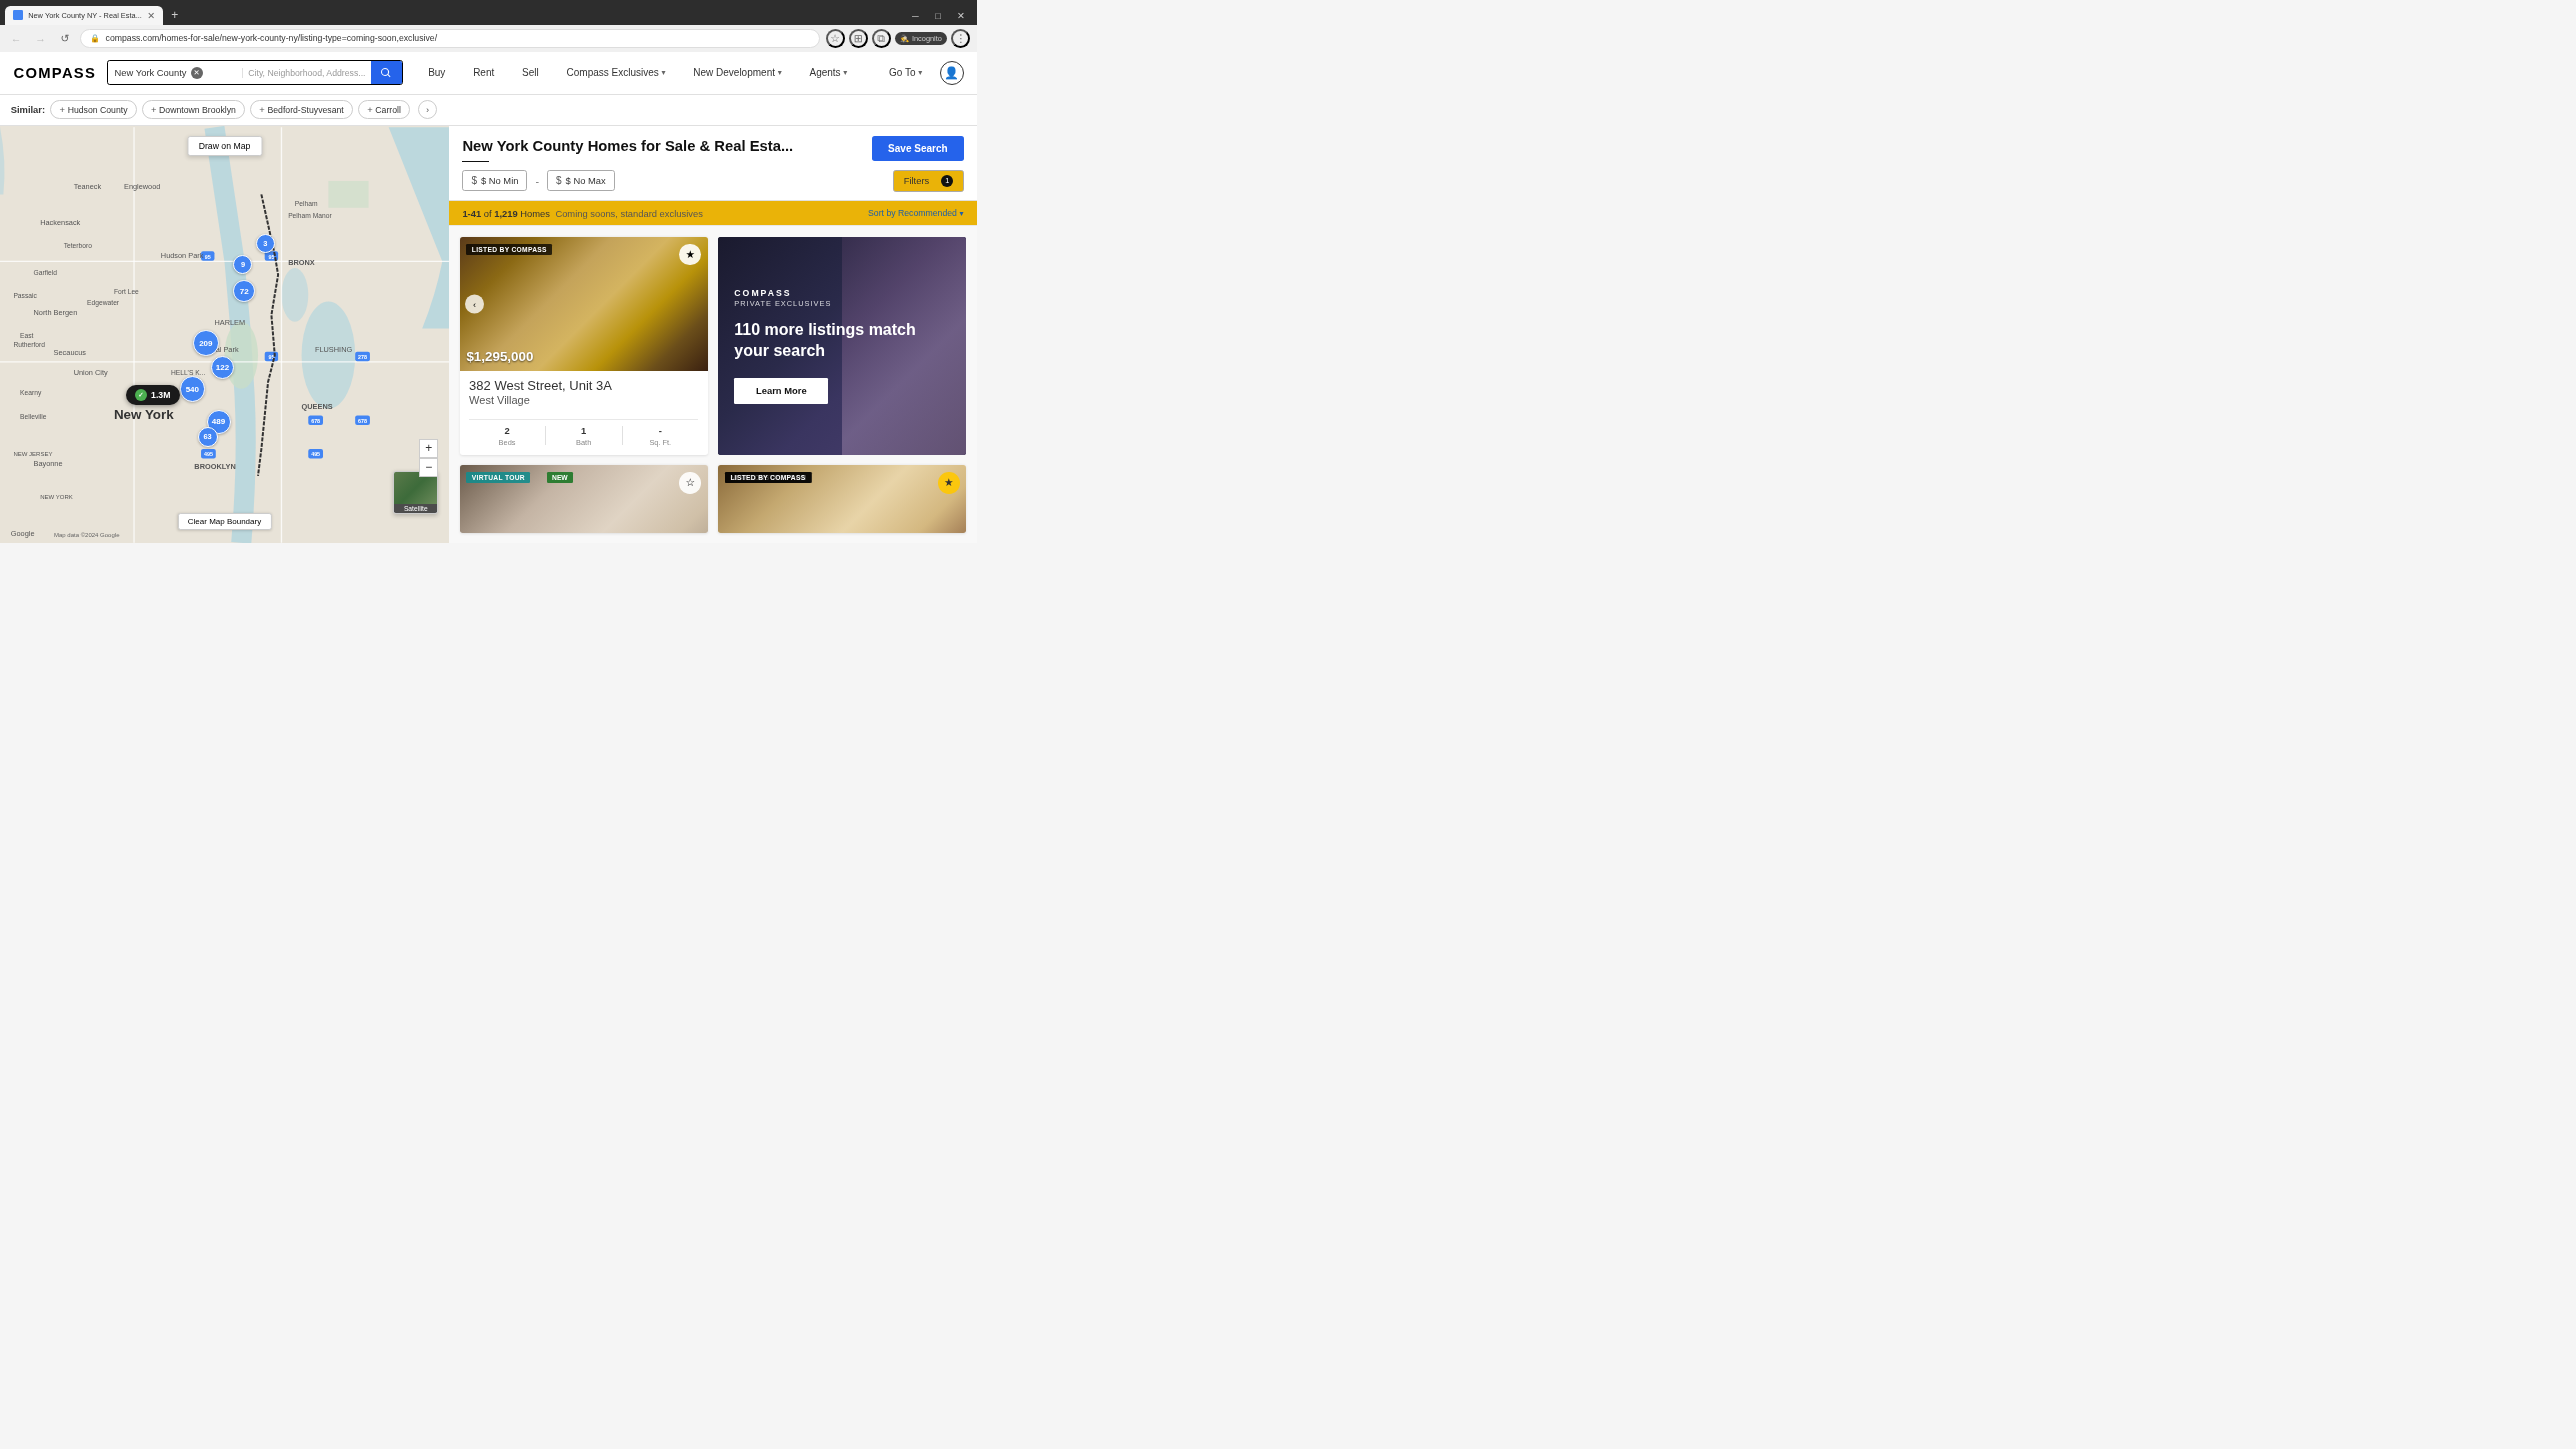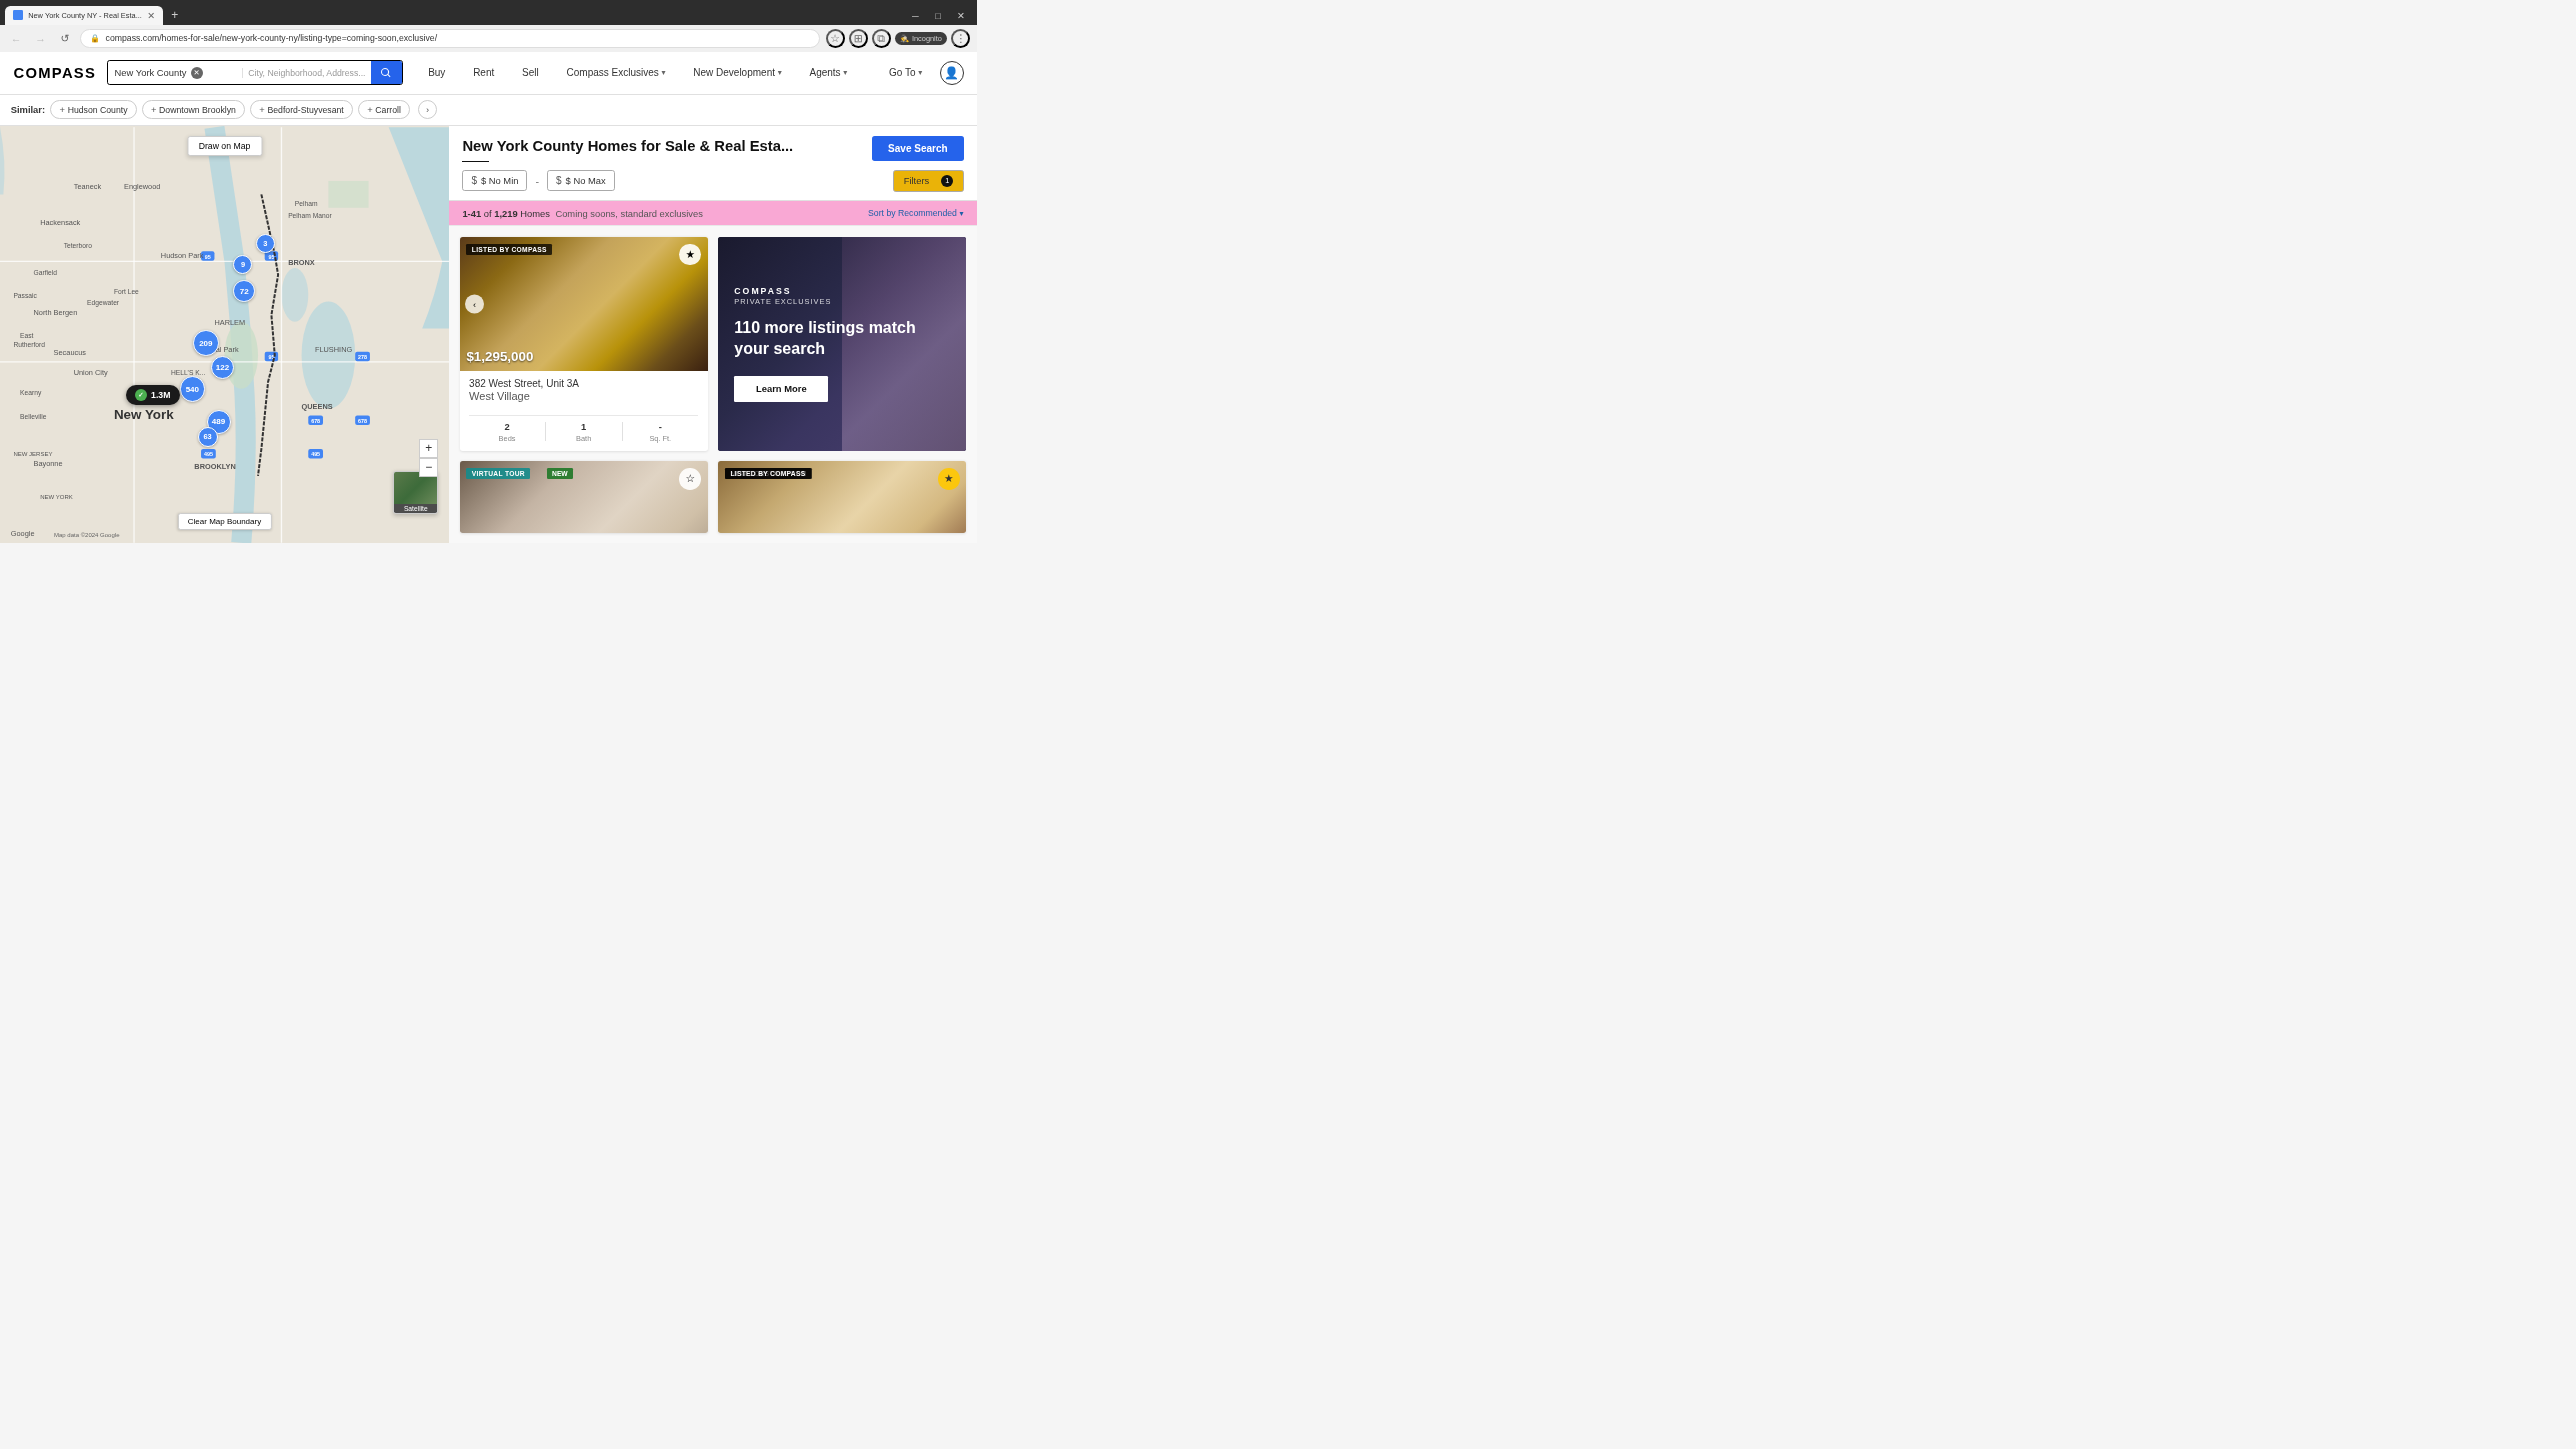--- a/index.html
+++ b/index.html
@@ -73,40 +73,40 @@
     .right-panel { flex: 1; display: flex; flex-direction: column; overflow: hidden; background: #f8f8f8; }
     .results-header { background: white; padding: 10.7px 13.4px 0; border-bottom: 0.7px solid #e0e0e0; flex-shrink: 0; }
     .results-title { font-size: 14.8px; font-weight: 700; color: #111; margin-bottom: 4px; }
     .results-title-underline { width: 27px; height: 1.3px; background: #111; margin-bottom: 8px; }
     .price-filters { display: flex; align-items: center; gap: 8px; margin-bottom: 8px; }
     .price-input { display: flex; align-items: center; gap: 4px; border: 1px solid #aaa; border-radius: 2.7px; padding: 4px 8px; font-size: 9.4px; color: #333; cursor: pointer; background: white; }
     .price-input .dollar { color: #555; font-size: 10px; }
     .price-separator { color: #777; font-size: 10.7px; }
     .filters-btn { display: flex; align-items: center; gap: 12px; border: 1px solid #aaa; border-radius: 2.7px; padding: 4px 9.4px; font-size: 9.4px; color: #333; cursor: pointer; background: #eab308; margin-left: auto; }
     .filters-badge { background: #111; color: white; border-radius: 50%; width: 12px; height: 12px; display: flex; align-items: center; justify-content: center; font-size: 7.4px; }
-    .results-meta { display: flex; align-items: center; gap: 5.4px; padding: 6.7px 13.4px; background: #f9a8d4; flex-shrink: 0; border-bottom: 0.7px solid #e8e8e8; }
+    .results-meta { display: flex; align-items: center; gap: 5.4px; padding: 6.7px 13.4px; background: #eab308; flex-shrink: 0; border-bottom: 0.7px solid #e8e8e8; }
     .results-count { font-size: 9.4px; color: #333; }
     .results-count strong { font-weight: 700; }
     .results-type { font-size: 9.4px; color: #555; }
     .sort-btn { margin-left: auto; display: flex; align-items: center; gap: 2.7px; font-size: 8.7px; color: #1e5fa8; cursor: pointer; font-weight: 500; }
     .sort-btn .chevron { font-size: 8px; }
 
     
     .listings-grid { flex: 1; overflow-y: auto; padding: 10.7px; display: grid; grid-template-columns: 1fr 1fr; gap: 10.7px; align-content: start; }
     .listing-card { background: white; border-radius: 2.7px; overflow: hidden; box-shadow: 0 0.7px 2.7px rgba(0,0,0,0.1); cursor: pointer; }
     .listing-img { position: relative; height: 134px; background: #ccc; overflow: hidden; }
     .listing-badge { position: absolute; top: 6.7px; left: 6.7px; background: rgba(0,0,0,0.75); color: white; font-size: 6.7px; font-weight: 600; padding: 2px 5.4px; border-radius: 1.3px; letter-spacing: 0.3px; }
     .listing-badge-virtual { position: absolute; top: 6.7px; left: 6.7px; background: rgba(20,140,140,0.9); color: white; font-size: 6.7px; font-weight: 600; padding: 2px 5.4px; border-radius: 1.3px; letter-spacing: 0.3px; }
     .listing-badge-new { position: absolute; top: 6.7px; left: 87px; background: #2e7d32; color: white; font-size: 6.7px; font-weight: 600; padding: 2px 5.4px; border-radius: 1.3px; }
     .listing-badge-new-construction { position: absolute; top: 6.7px; left: 6.7px; background: rgba(0,0,0,0.75); color: white; font-size: 6.7px; font-weight: 600; padding: 2px 5.4px; border-radius: 1.3px; letter-spacing: 0.3px; }
     .favorite-btn { position: absolute; top: 6.7px; right: 6.7px; width: 21.5px; height: 21.5px; background: rgba(255,255,255,0.9); border-radius: 50%; display: flex; align-items: center; justify-content: center; cursor: pointer; font-size: 10.7px; }
     .listing-price { position: absolute; bottom: 6.7px; left: 6.7px; font-size: 13.4px; font-weight: 700; color: white; text-shadow: 0 0.7px 2px rgba(0,0,0,0.6); }
     .listing-img-prev { position: absolute; left: 5.4px; top: 50%; transform: translateY(-50%); background: rgba(255,255,255,0.8); border-radius: 50%; width: 19px; height: 19px; display: flex; align-items: center; justify-content: center; cursor: pointer; font-size: 9.4px; }
     .listing-info { padding: 6.7px 9.4px 8px; }
-    .listing-address { font-size: 10px; font-weight: 500; color: #333; margin-bottom: 1.3px; }
+    .listing-address { font-size: 13px; font-weight: 500; color: #333; margin-bottom: 1.3px; }
     .listing-neighborhood { font-size: 11px; color: #555; margin-bottom: 13px; }
     .listing-stats { display: flex; align-items: center; gap: 0; font-size: 8px; color: #333; border-top: 0.7px solid #e8e8e8; padding-top: 5.4px; }
     .listing-stat { display: flex; flex-direction: column; align-items: center; flex: 1; gap: 1.3px; }
     .stat-value { font-weight: 600; font-size: 9.4px; }
     .stat-label { color: #888; font-size: 7.4px; }
     .stat-divider { width: 0.7px; height: 19px; background: #e0e0e0; }
 
     
     .exclusives-card { background: #1a1a2e; border-radius: 2.7px; overflow: hidden; position: relative; cursor: pointer; min-height: 168px; }
 

